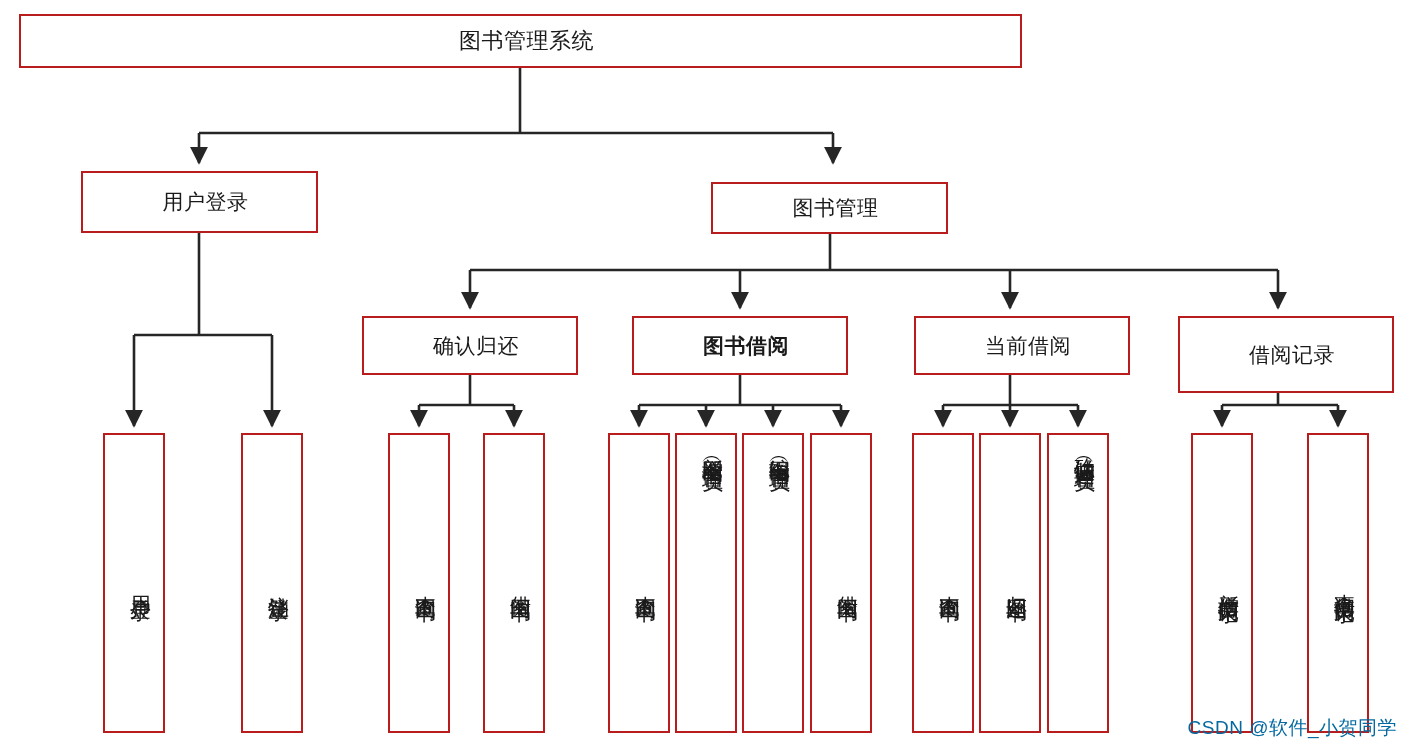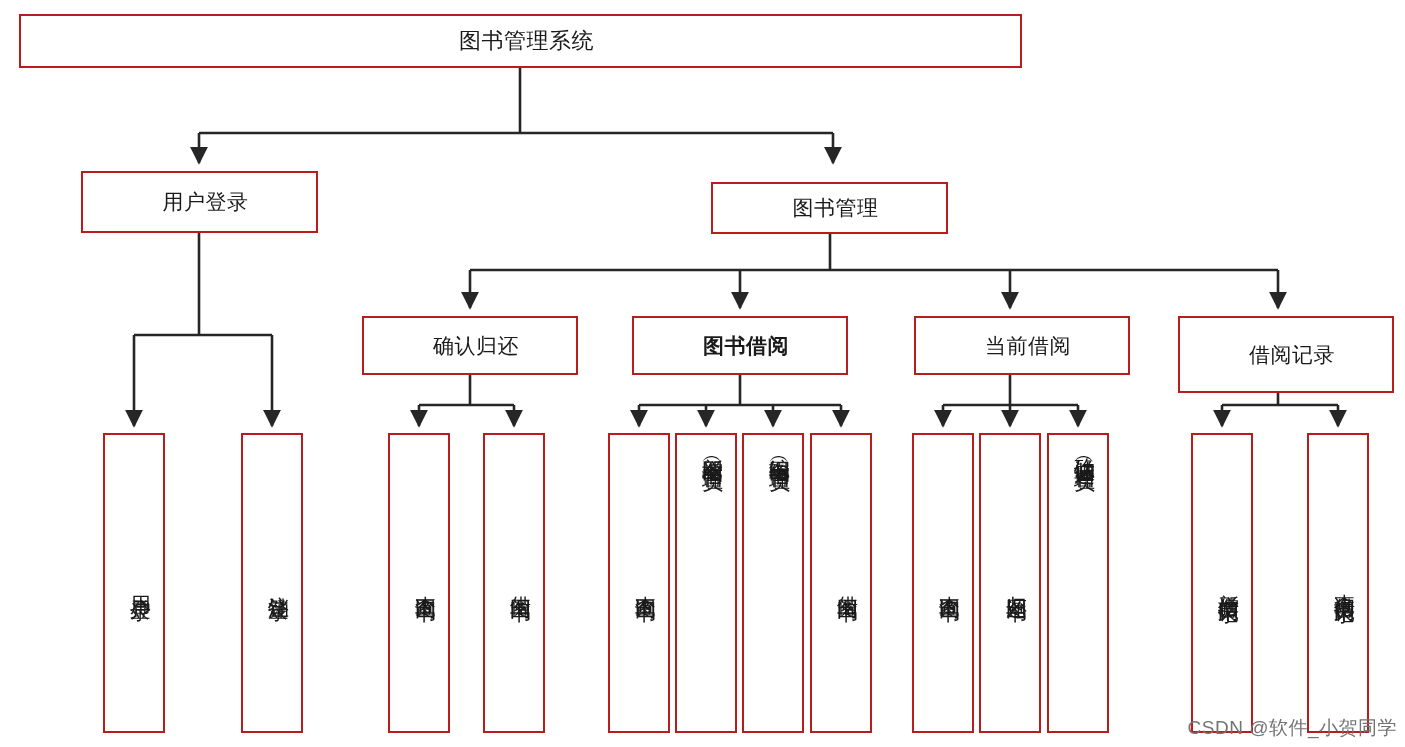--- a/index.html
+++ b/index.html
@@ -57,21 +57,21 @@
     font-size: 21px;
     line-height: 1.18;
     letter-spacing: 2px;
     white-space: nowrap;
   }
   .watermark {
     position: absolute;
     right: 8px;
     bottom: 6px;
     font-size: 19px;
-    color: #737373;
+    color: #0369a1;
     letter-spacing: 0.5px;
     white-space: nowrap;
   }
 </style>
 </head>
 <body>
 
 <div id="canvas">
 
   <svg class="links" viewBox="0 0 1405 747">

